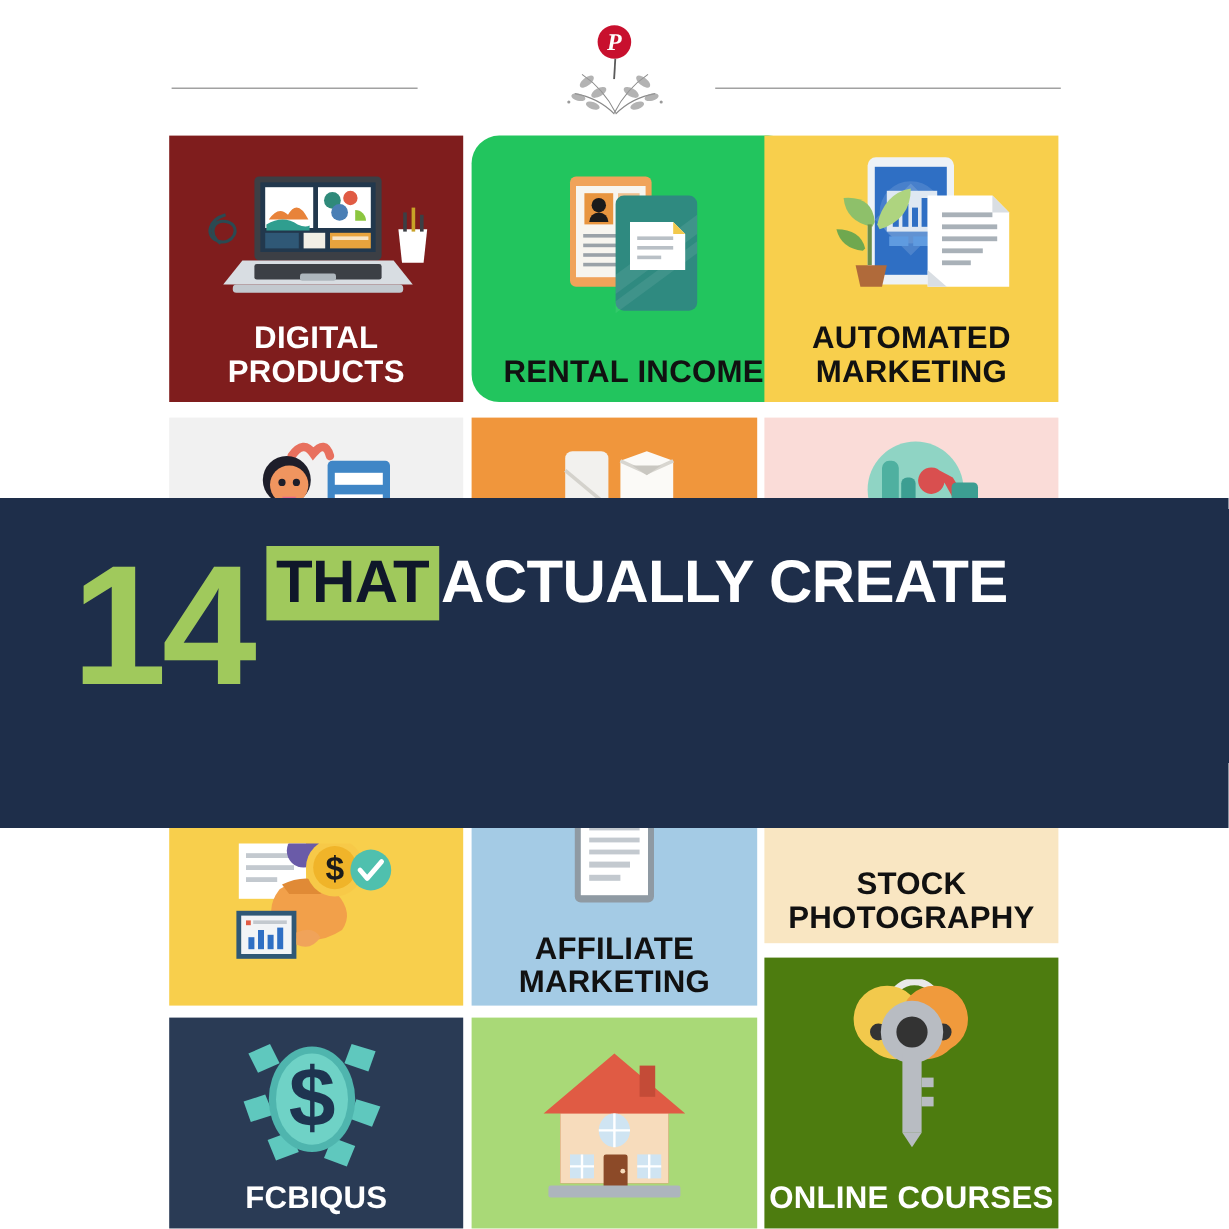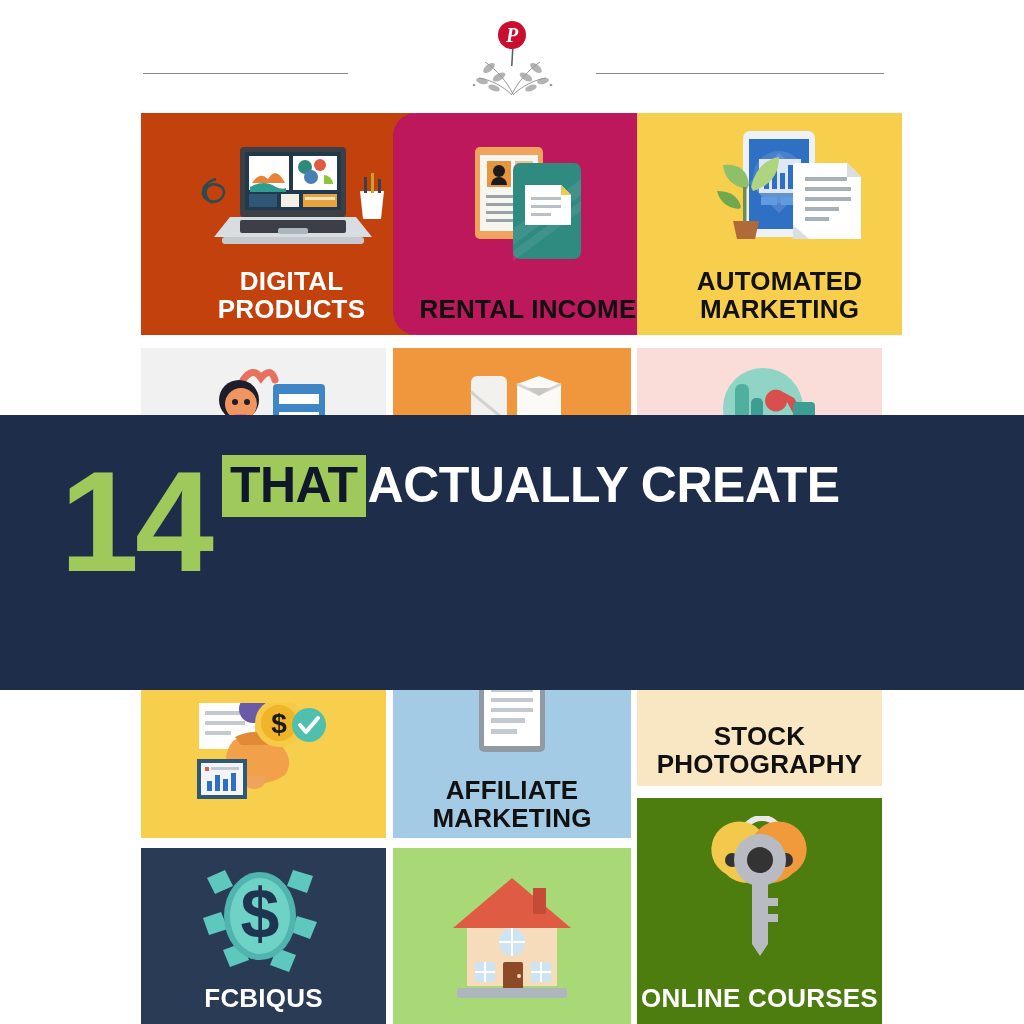--- a/index.html
+++ b/index.html
@@ -164,21 +164,21 @@
         <ellipse cx="81" cy="16" rx="7" ry="3.4" transform="rotate(38 81 16)"></ellipse>
         <ellipse cx="71" cy="25" rx="7" ry="3.4" transform="rotate(30 71 25)"></ellipse>
         <ellipse cx="88" cy="29" rx="6" ry="3" transform="rotate(-14 88 29)"></ellipse>
         <ellipse cx="76" cy="36" rx="6" ry="3" transform="rotate(-20 76 36)"></ellipse>
       </g>
       <circle cx="19" cy="33" r="1.3" fill="#9a9a9a"></circle>
       <circle cx="96" cy="33" r="1.3" fill="#9a9a9a"></circle>
     </svg>
   </div>
 
-  <div class="tile" style="left:141px; top:113px; width:245px; height:222px; background:#c2410c;padding-left:28px;">
+  <div class="tile" style="left:141px; top:113px; width:245px; height:222px; background:#7f1d1d;">
     <div class="tile-art">
       <svg class="art-svg" width="200" height="130" viewBox="0 0 200 130">
         <g stroke="#2b4a52" stroke-width="2.5" fill="none">
           <path d="M20 78 C8 70 14 56 26 60 C38 64 30 80 18 76 C6 72 10 58 24 54"></path>
         </g>
         <rect x="48" y="22" width="106" height="70" rx="4" fill="#3c3f45"></rect>
         <rect x="53" y="27" width="96" height="58" fill="#22384d"></rect>
         <rect x="57" y="31" width="40" height="34" fill="#ffffff"></rect>
         <path d="M60 58 q8-12 16-4 q8-14 17 4 z" fill="#e8833a"></path>
         <path d="M58 62 q14-8 26 0 q6 3 10 1 v4 h-36 z" fill="#2f9e8f"></path>
@@ -197,21 +197,21 @@
         <rect x="86" y="103" width="30" height="6" rx="2" fill="#aeb6bd"></rect>
         <path d="M168 66 h24 l-3 28 h-18 z" fill="#ffffff"></path>
         <rect x="172" y="52" width="3" height="16" fill="#3c3f45"></rect>
         <rect x="179" y="48" width="3" height="20" fill="#c9a227"></rect>
         <rect x="186" y="54" width="3" height="14" fill="#3c3f45"></rect>
       </svg>
     </div>
     <div class="tile-label white">DIGITAL PRODUCTS</div>
   </div>
 
-  <div class="tile" style="left:393px; top:113px; width:270px; height:222px; background:#be185d;border-radius:23px;">
+  <div class="tile" style="left:393px; top:113px; width:270px; height:222px; background:#22c55e;border-radius:23px;">
     <div class="tile-art">
       <svg class="art-svg" width="150" height="130" viewBox="0 0 150 130">
         <rect x="22" y="8" width="68" height="92" rx="5" fill="#f0a35a"></rect>
         <rect x="27" y="16" width="58" height="76" fill="#f7f5ef"></rect>
         <rect x="34" y="22" width="24" height="26" fill="#e8953f"></rect>
         <circle cx="46" cy="32" r="6" fill="#1b1b1b"></circle>
         <path d="M38 46 a8 8 0 0 1 16 0 z" fill="#1b1b1b"></path>
         <rect x="62" y="22" width="18" height="26" fill="#e8953f" opacity="0.55"></rect>
         <g fill="#9aa2a8">
           <rect x="33" y="56" width="46" height="3"></rect>
@@ -227,21 +227,21 @@
         <g fill="#b9c0c6">
           <rect x="78" y="58" width="30" height="3"></rect>
           <rect x="78" y="66" width="30" height="3"></rect>
           <rect x="78" y="74" width="20" height="3"></rect>
         </g>
       </svg>
     </div>
     <div class="tile-label dark">RENTAL INCOME</div>
   </div>
 
-  <div class="tile" style="left:637px; top:113px; width:245px; height:222px; background:#f8cf4c;padding-left:20px;">
+  <div class="tile" style="left:637px; top:113px; width:245px; height:222px; background:#f8cf4c;">
     <div class="tile-art">
       <svg class="art-svg" width="170" height="130" viewBox="0 0 170 130">
         <rect x="48" y="6" width="72" height="106" rx="7" fill="#eef2f6"></rect>
         <rect x="54" y="14" width="60" height="90" fill="#2f6fc4"></rect>
         <path d="M54 58 l30-30 l30 30 l-30 30 z" fill="#ffffff" opacity="0.14"></path>
         <circle cx="84" cy="52" r="26" fill="#ffffff" opacity="0.12"></circle>
         <rect x="64" y="34" width="42" height="34" fill="#dfe8f2"></rect>
         <g fill="#2f6fc4">
           <rect x="69" y="52" width="5" height="12"></rect>
           <rect x="77" y="45" width="5" height="19"></rect>

